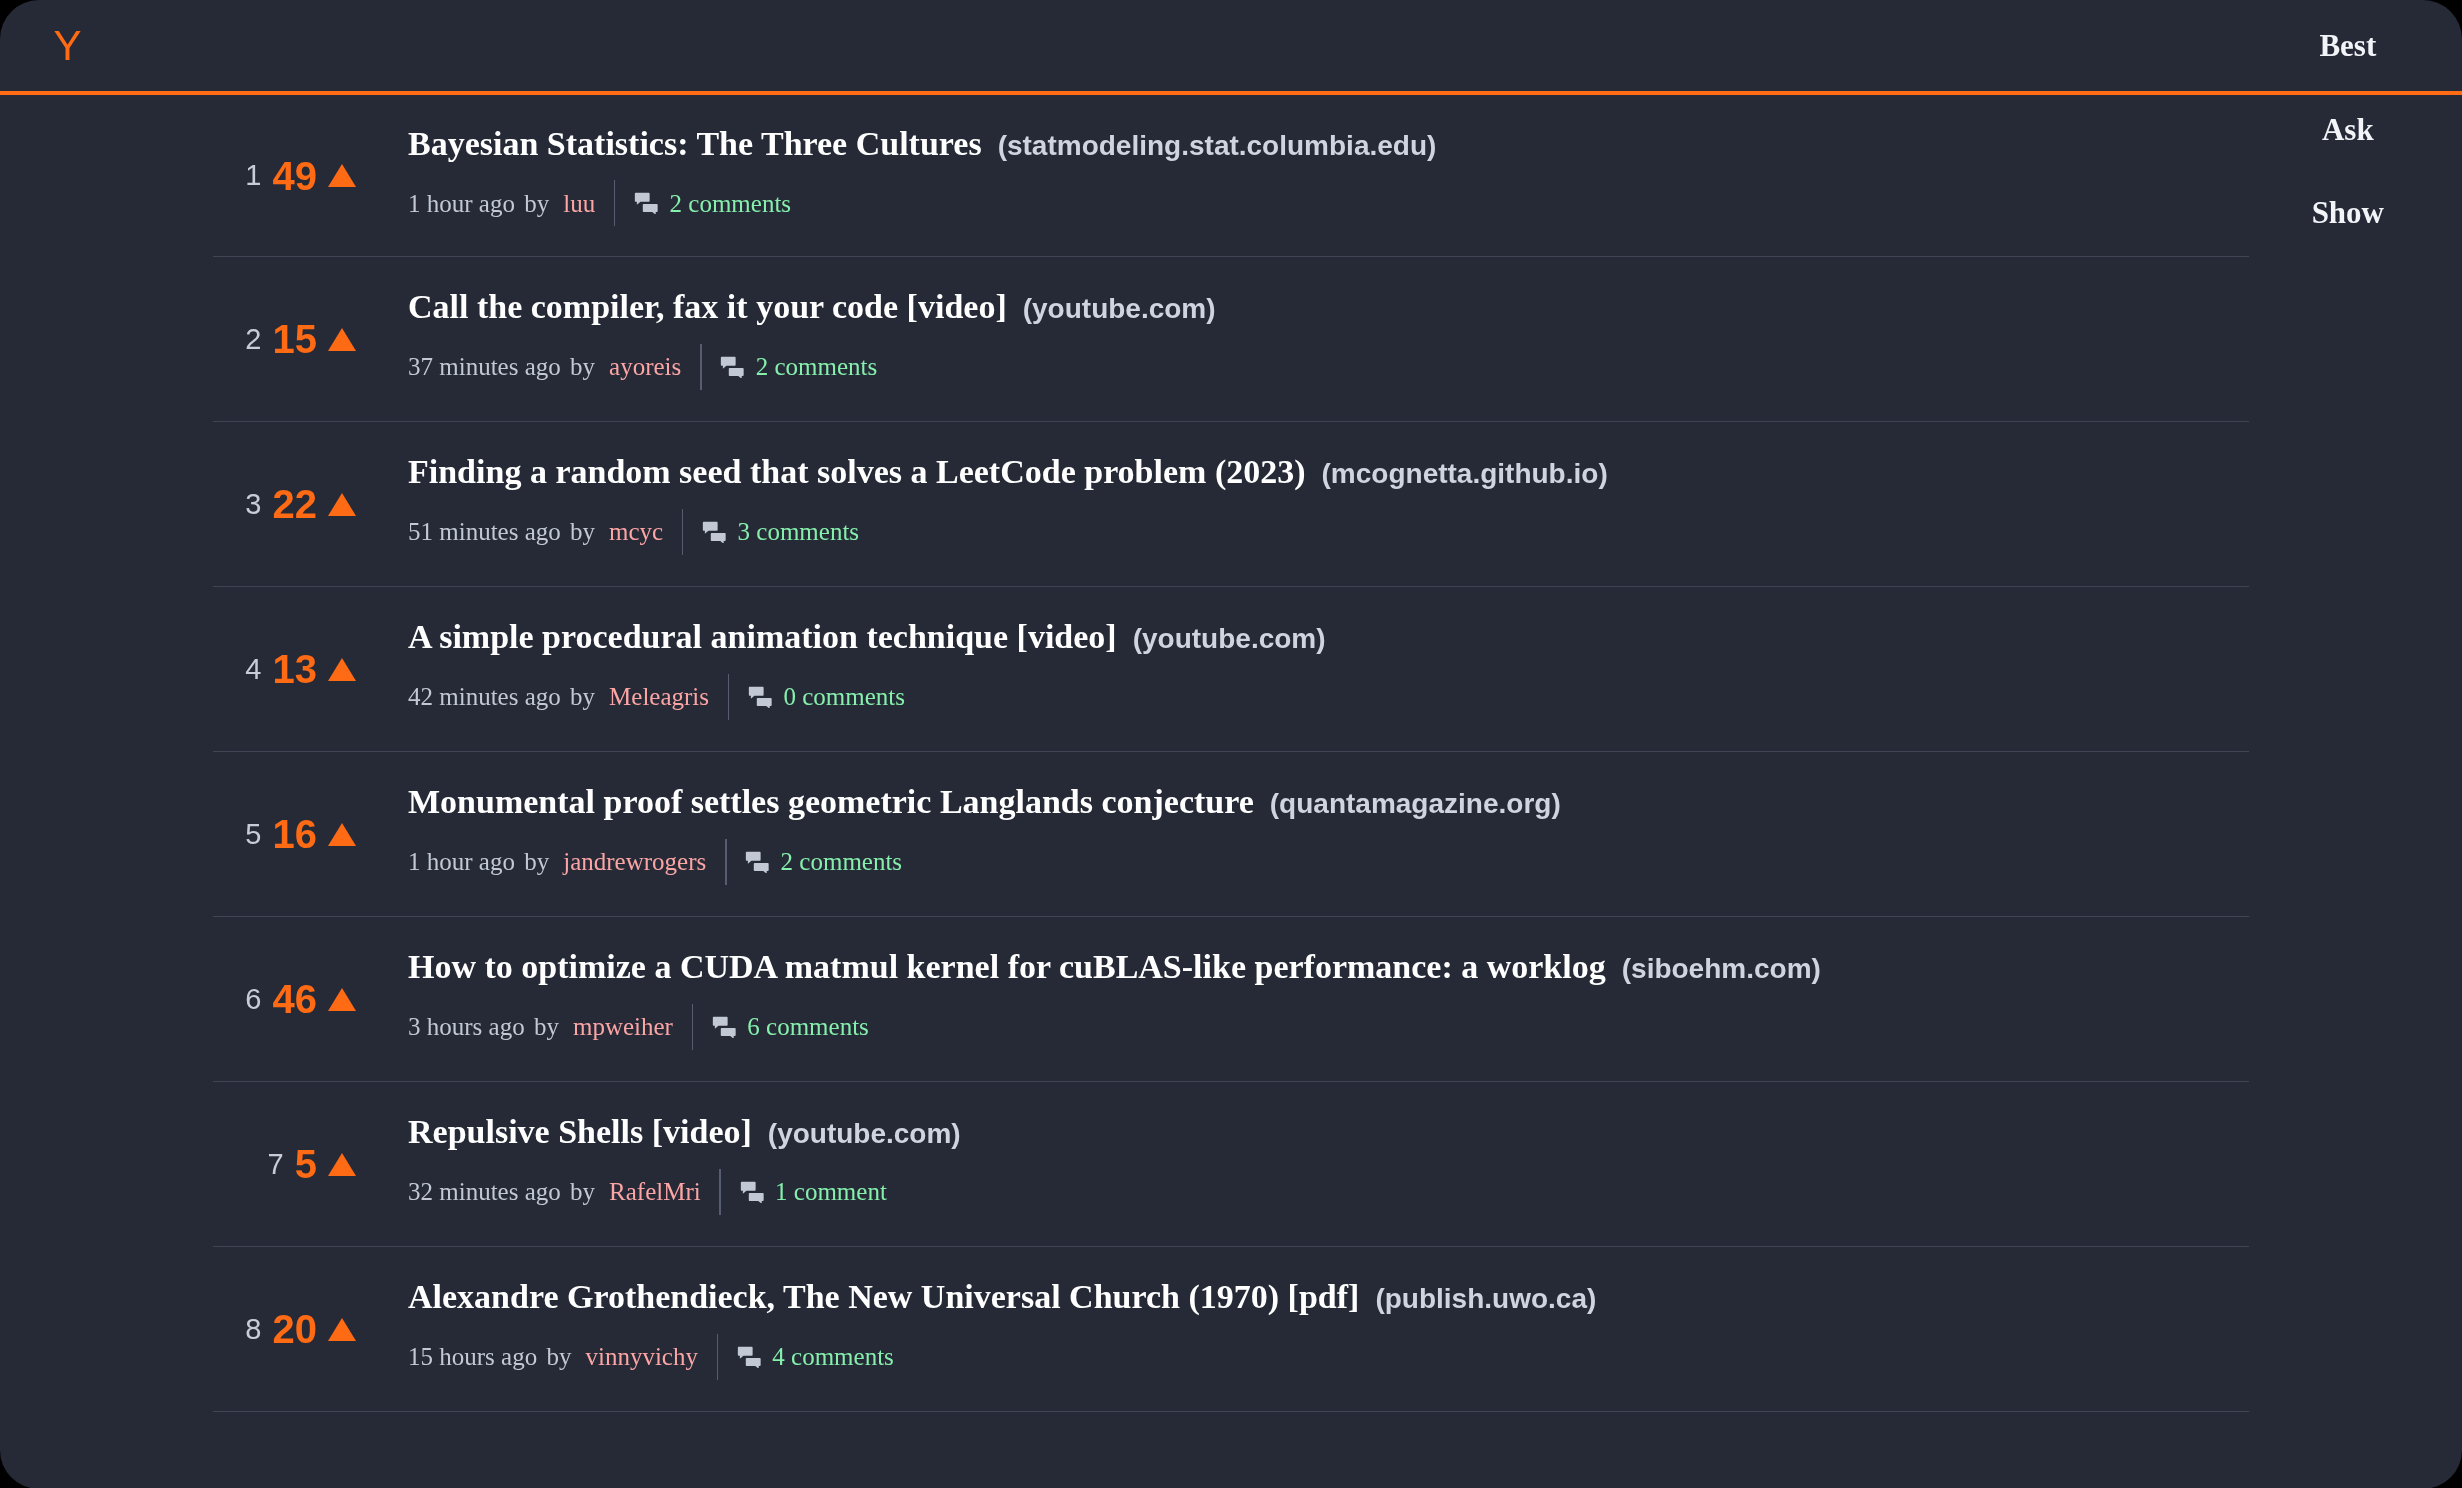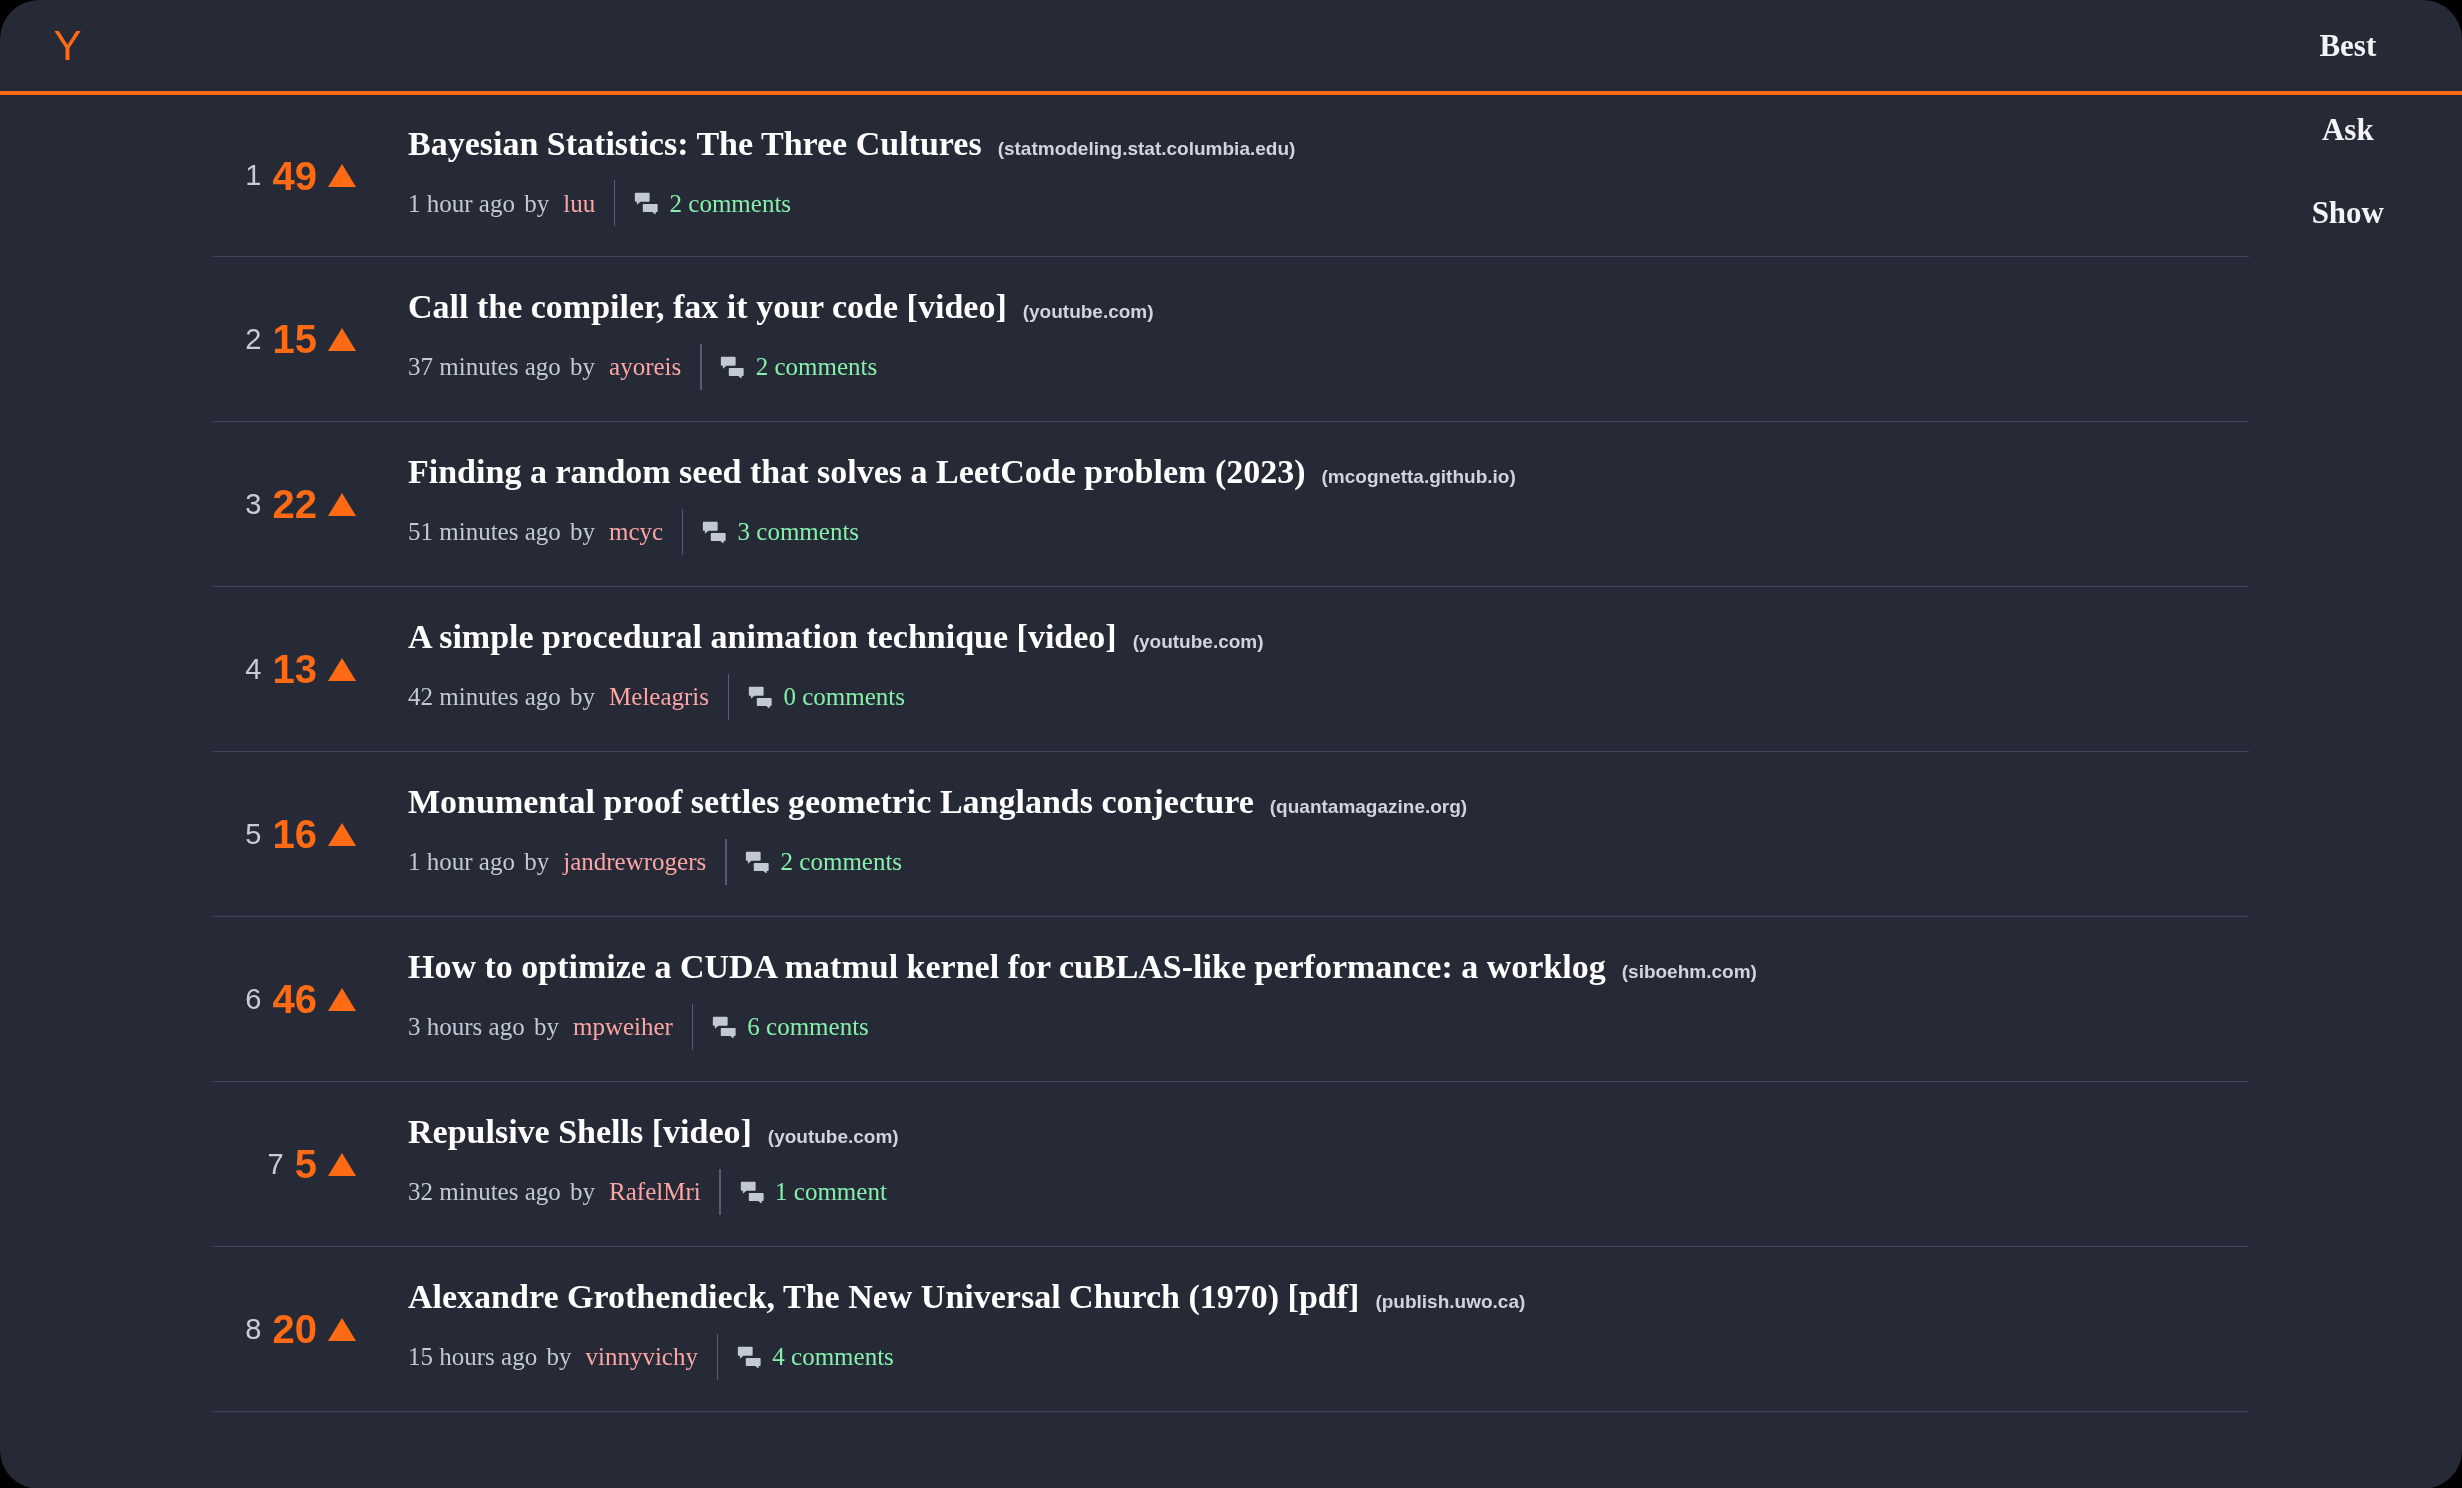--- a/index.html
+++ b/index.html
@@ -146,21 +146,21 @@
     font-family: "Liberation Serif", serif;
     font-size: 34px;
     font-weight: 700;
     color: #ffffff;
     line-height: 1.1;
     cursor: pointer;
   }
 
   .story-domain {
     font-family: "Liberation Sans", sans-serif;
-    font-size: 19px;
+    font-size: 28px;
     font-weight: 700;
     color: #cfd4e0;
     line-height: 1.1;
     cursor: pointer;
   }
 
   .meta-line {
     display: flex;
     align-items: center;
     white-space: nowrap;

